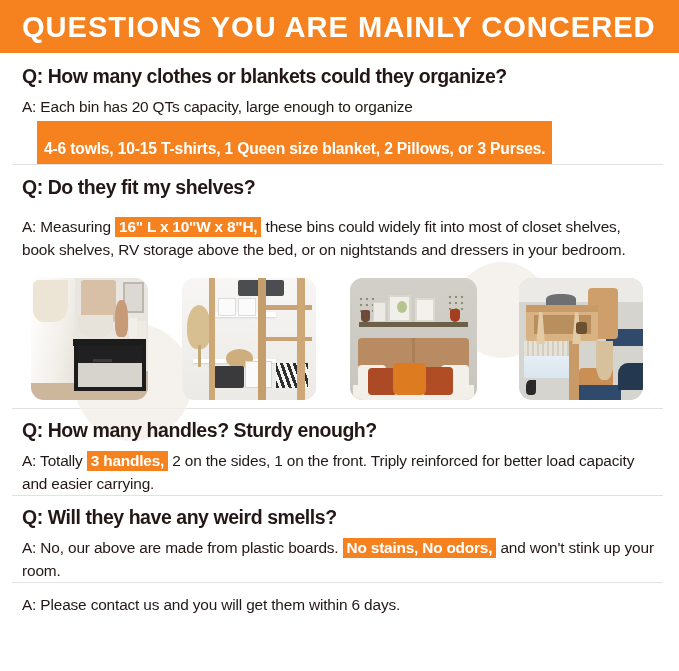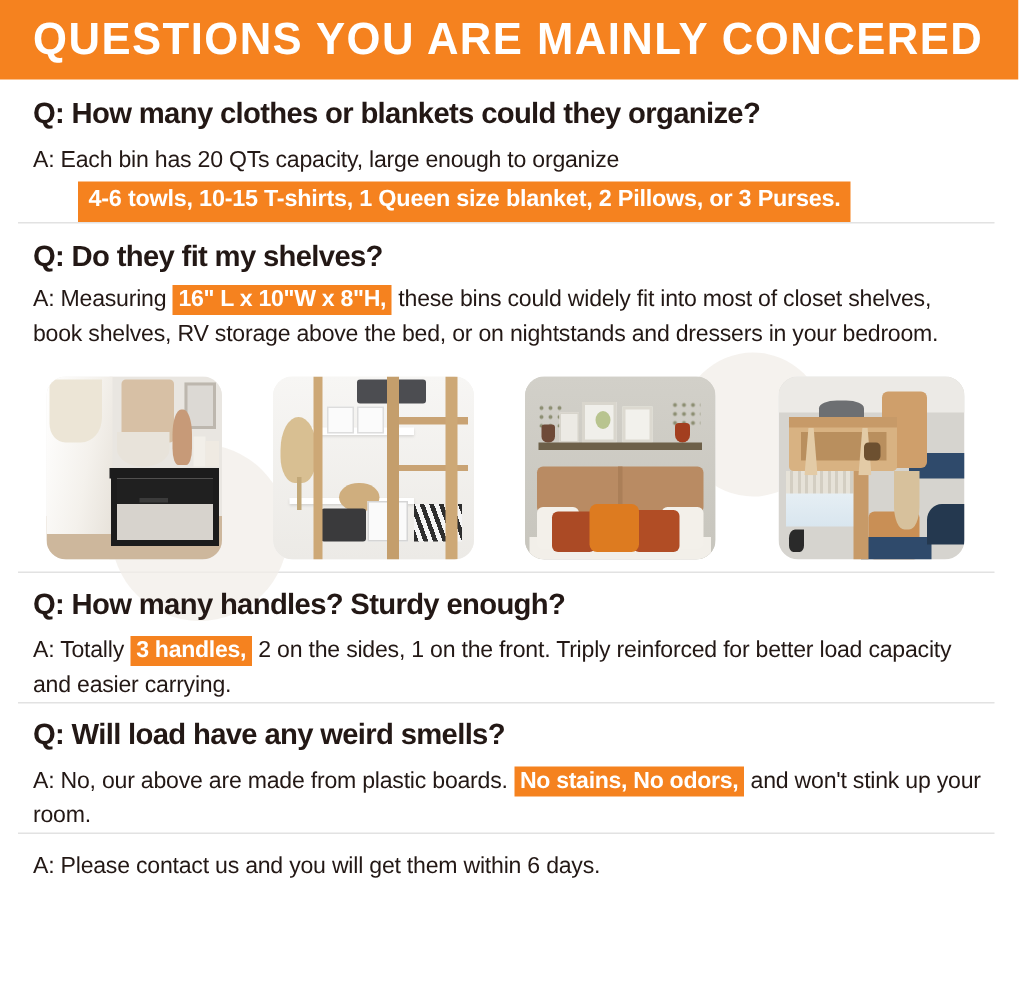--- a/index.html
+++ b/index.html
@@ -84,32 +84,32 @@
     padding: 1px 4px 2px 4px;
     letter-spacing: -0.2px;
   }
 
   .hl-block {
     display: inline-block;
     background: #F5821F;
     color: #ffffff;
     font-weight: bold;
     font-size: 15.6px;
-    padding: 0 7px 4px 7px;
+    padding: 16px 7px 4px 7px;
     letter-spacing: -0.15px;
-    margin-left: 30px;
+    margin-left: 15px;
     margin-top: 3px;
   }
 
   
   .sec1 { padding-top: 12px; }
   .sec1 .q { margin-bottom: 7px; }
 
   .sec2 { padding-top: 11px; }
-  .sec2 .q { margin-bottom: 5px; }
+  .sec2 .q { margin-bottom: 16px; }
   .sec2 .a { padding-right: 8px; }
 
   
   .gallery {
     position: relative;
     height: 140px;
     margin-top: 7px;
   }
 
   .blob {
@@ -356,21 +356,21 @@
     <div class="divider"></div>
 
     <div class="faq sec3">
       <div class="q">Q: How many handles? Sturdy enough?</div>
       <div class="a"><span>A: Totally </span><span class="hl">3 handles,</span><span> 2 on the sides, 1 on the front. Triply reinforced for better load capacity and easier carrying.</span></div>
     </div>
 
     <div class="divider"></div>
 
     <div class="faq sec4">
-      <div class="q">Q: Will load have any weird smells?</div>
+      <div class="q">Q: Will they have any weird smells?</div>
       <div class="a"><span>A: No, our above are made from plastic boards. </span><span class="hl">No stains, No odors,</span><span> and won't stink up your room.</span></div>
     </div>
 
     <div class="divider"></div>
 
     <div class="faq sec5">
       <div class="a">A: Please contact us and you will get them within 6 days.</div>
     </div>
 
   </div>

